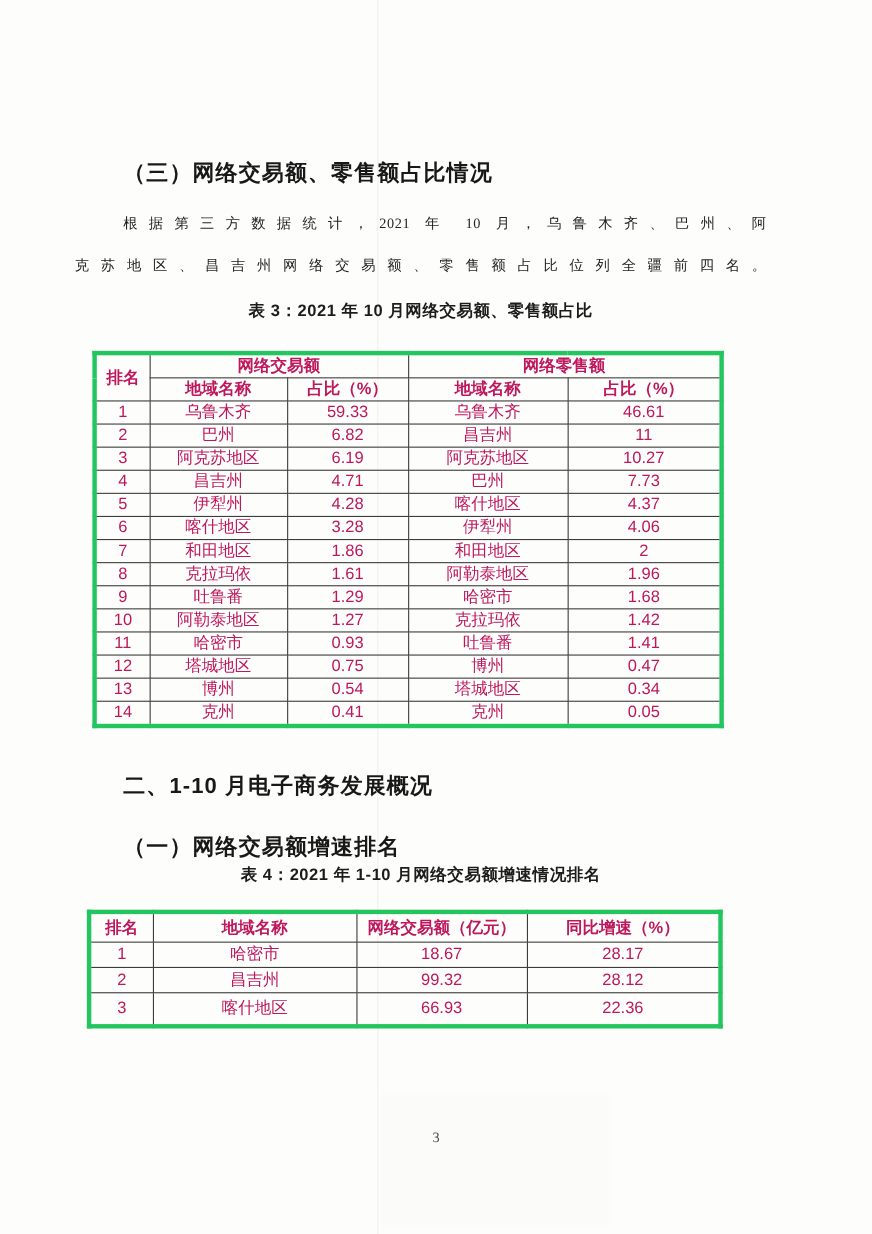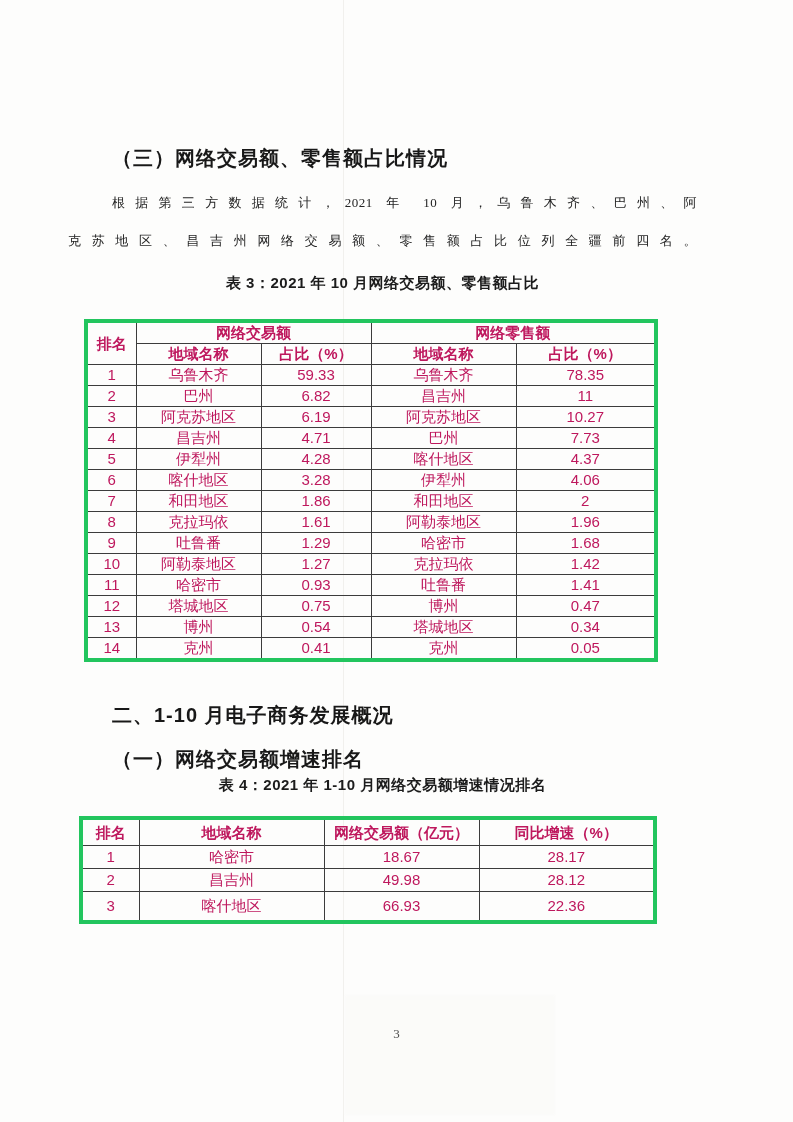--- a/index.html
+++ b/index.html
@@ -28,21 +28,21 @@
   .heading {
     font-family: "Liberation Sans", "DejaVu Sans", sans-serif;
     font-weight: 700;
     font-size: 20px;
     line-height: 26px;
     color: #181818;
     letter-spacing: 1px;
   }
   .h-sec3 { margin-top: 145px; padding-left: 44px; }
   .h-sec2 { margin-top: 40px; padding-left: 44px; }
-  .h-sub  { margin-top: 18px; padding-left: 44px; }
+  .h-sub  { margin-top: 29px; padding-left: 44px; }
 
   .para {
     font-family: "Liberation Serif", "DejaVu Serif", serif;
     font-size: 13px;
     line-height: 38px;
     margin-top: 13px;
     color: #232323;
     letter-spacing: 0.5px;
   }
   .para .line { display: block; }
@@ -134,21 +134,21 @@
           <th>地域名称</th>
           <th>占比（%）</th>
         </tr>
       </thead>
       <tbody>
         <tr>
           <td>1</td>
           <td>乌鲁木齐</td>
           <td>59.33</td>
           <td>乌鲁木齐</td>
-          <td>78.35</td>
+          <td>46.61</td>
         </tr>
         <tr>
           <td>2</td>
           <td>巴州</td>
           <td>6.82</td>
           <td>昌吉州</td>
           <td>11</td>
         </tr>
         <tr>
           <td>3</td>
@@ -261,21 +261,21 @@
       <tbody>
         <tr>
           <td>1</td>
           <td>哈密市</td>
           <td>18.67</td>
           <td>28.17</td>
         </tr>
         <tr>
           <td>2</td>
           <td>昌吉州</td>
-          <td>49.98</td>
+          <td>99.32</td>
           <td>28.12</td>
         </tr>
         <tr>
           <td>3</td>
           <td>喀什地区</td>
           <td>66.93</td>
           <td>22.36</td>
         </tr>
       </tbody>
     </table>

